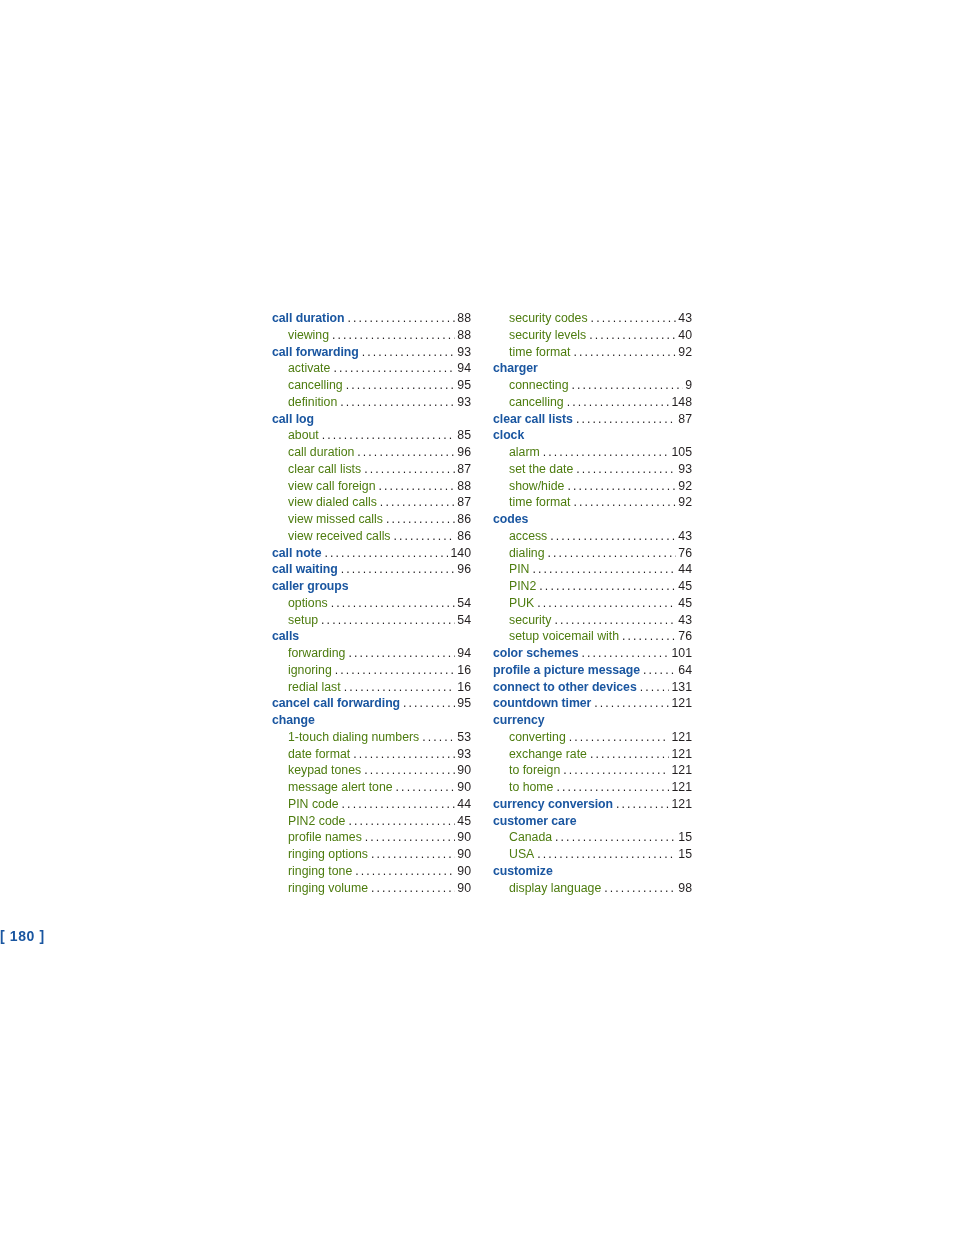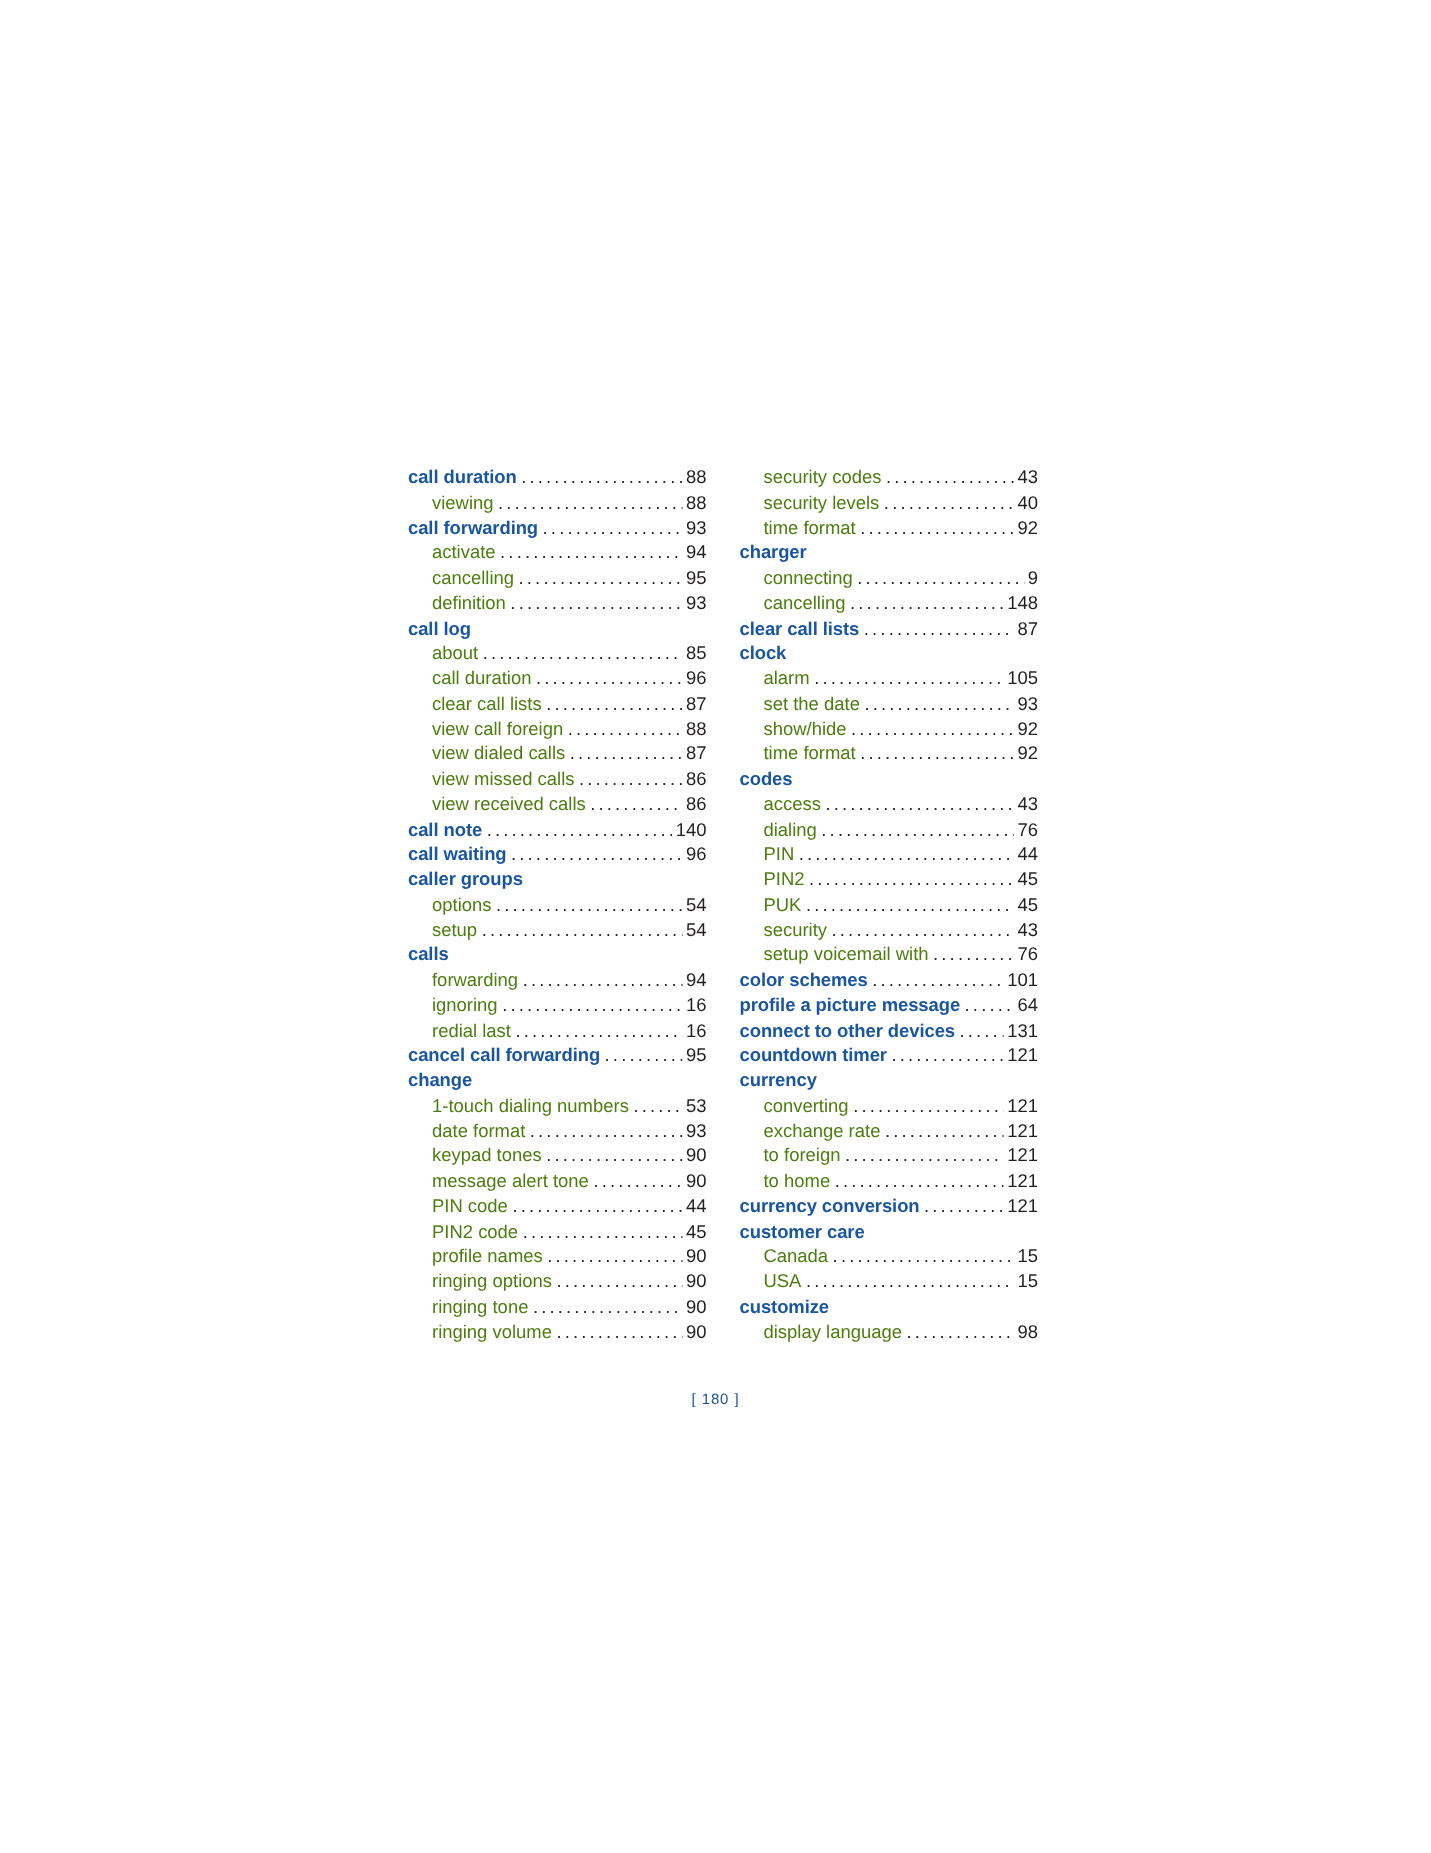--- a/index.html
+++ b/index.html
@@ -94,24 +94,24 @@
 
   .entry.noleader .leader {
     visibility: hidden;
   }
 
   #page-footer {
     position: absolute;
     left: 0;
     top: 928px;
     width: 954px;
-    text-align: center;
     color: #1a56a0;
-    font-size: 10px;
+    font-size: 14px;
     letter-spacing: 0.6px;
+    font-weight: bold;
   }
 </style>
 </head>
 <body>
 
 <div id="index-page">
 
   <div class="columns">
     <div class="index-column">
         <div class="entry level-0">

